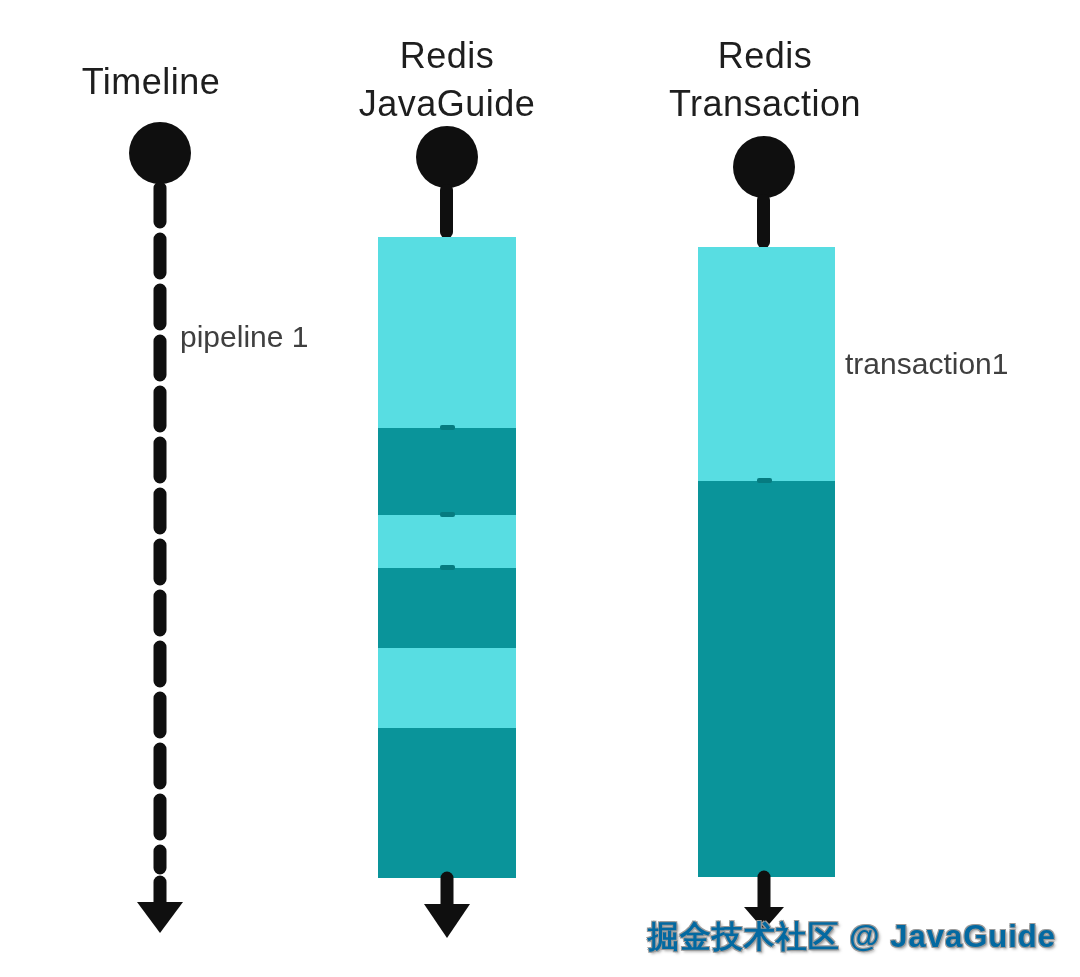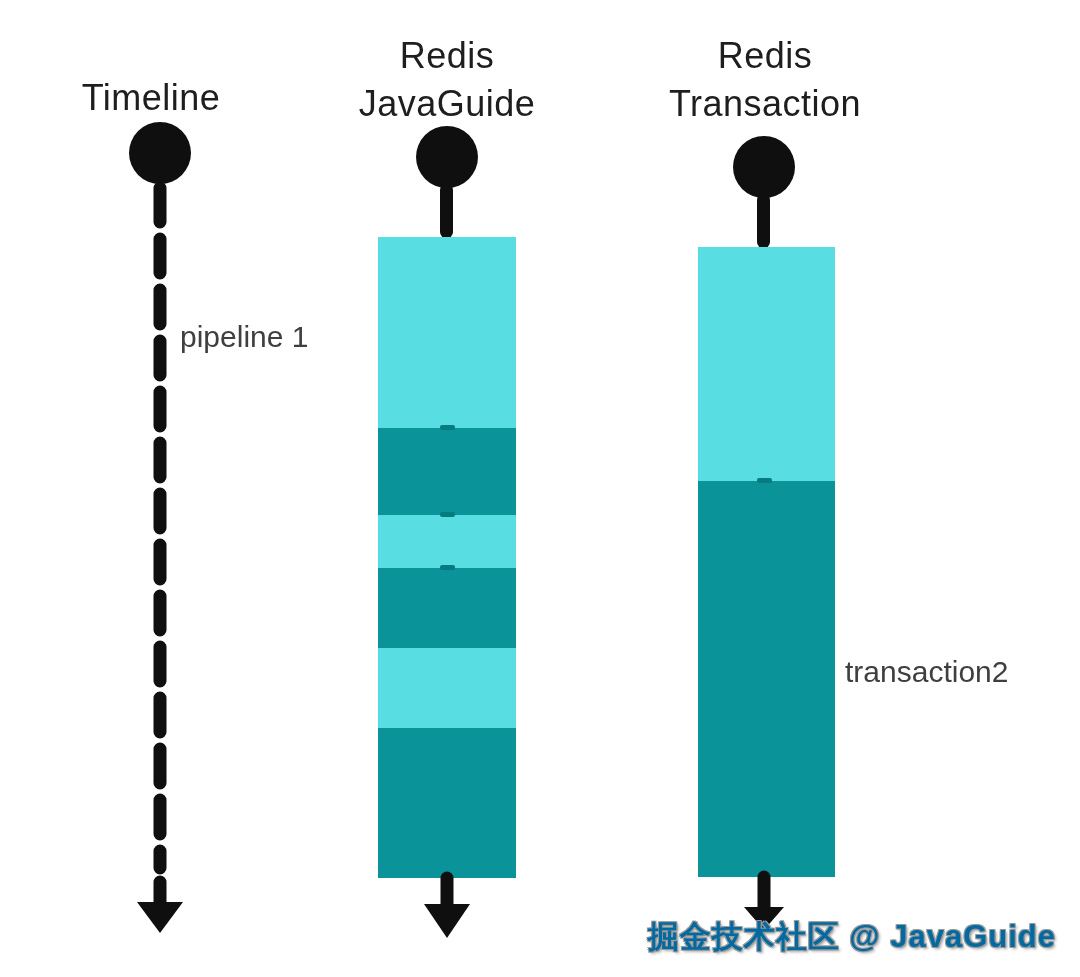--- a/index.html
+++ b/index.html
@@ -76,21 +76,21 @@
        1px  1px 0 #9a9a9a,
        2px  2px 3px rgba(90,90,90,0.55);
     white-space: nowrap;
   }
 </style>
 </head>
 <body>
 
 <div class="canvas">
 
-  <div class="col-title" style="left:51px; top:74px; width:200px;">Timeline</div>
+  <div class="col-title" style="left:51px; top:58px; width:200px;">Timeline</div>
 
   <div class="dot" style="left:129px; top:122px;"></div>
 
   <svg class="shape" style="left:148px; top:180px;" width="24" height="700">
     <line x1="12" y1="8" x2="12" y2="688" stroke="#0f0f0f" stroke-width="13" stroke-linecap="round" stroke-dasharray="34 17"></line>
   </svg>
 
   <svg class="shape" style="left:136px; top:876px;" width="48" height="62">
     <line x1="24" y1="6" x2="24" y2="30" stroke="#0f0f0f" stroke-width="13" stroke-linecap="round"></line>
     <polygon points="1,26 47,26 24,57" fill="#0f0f0f"></polygon>
@@ -139,17 +139,17 @@
       <div class="seg dark" style="height: 396px;"></div>
     </div>
 
   <div class="notch" style="left:757px; top:478px;"></div>
 
   <svg class="shape" style="left:740px; top:875px;" width="48" height="58">
     <line x1="24" y1="2" x2="24" y2="42" stroke="#0f0f0f" stroke-width="13" stroke-linecap="round"></line>
     <polygon points="4,32 44,32 24,55" fill="#0f0f0f"></polygon>
   </svg>
 
-  <div class="side-label" style="left:845px; top:652px;">transaction2</div>
+  <div class="side-label" style="left:845px; top:344px;">transaction1</div>
 
   <div class="watermark">掘金技术社区 @ JavaGuide</div>
 
 </div>
 
 </body></html>

